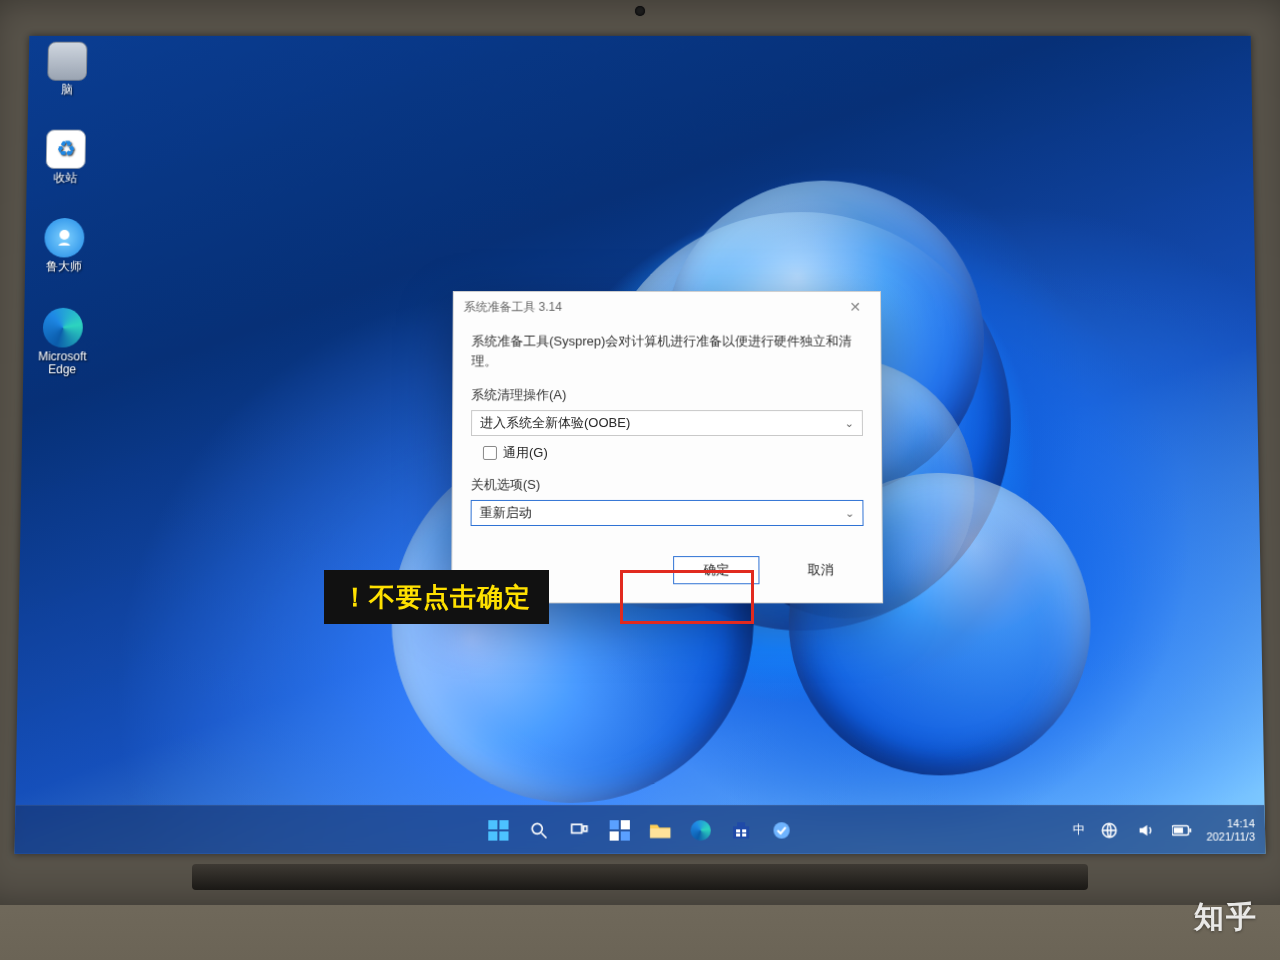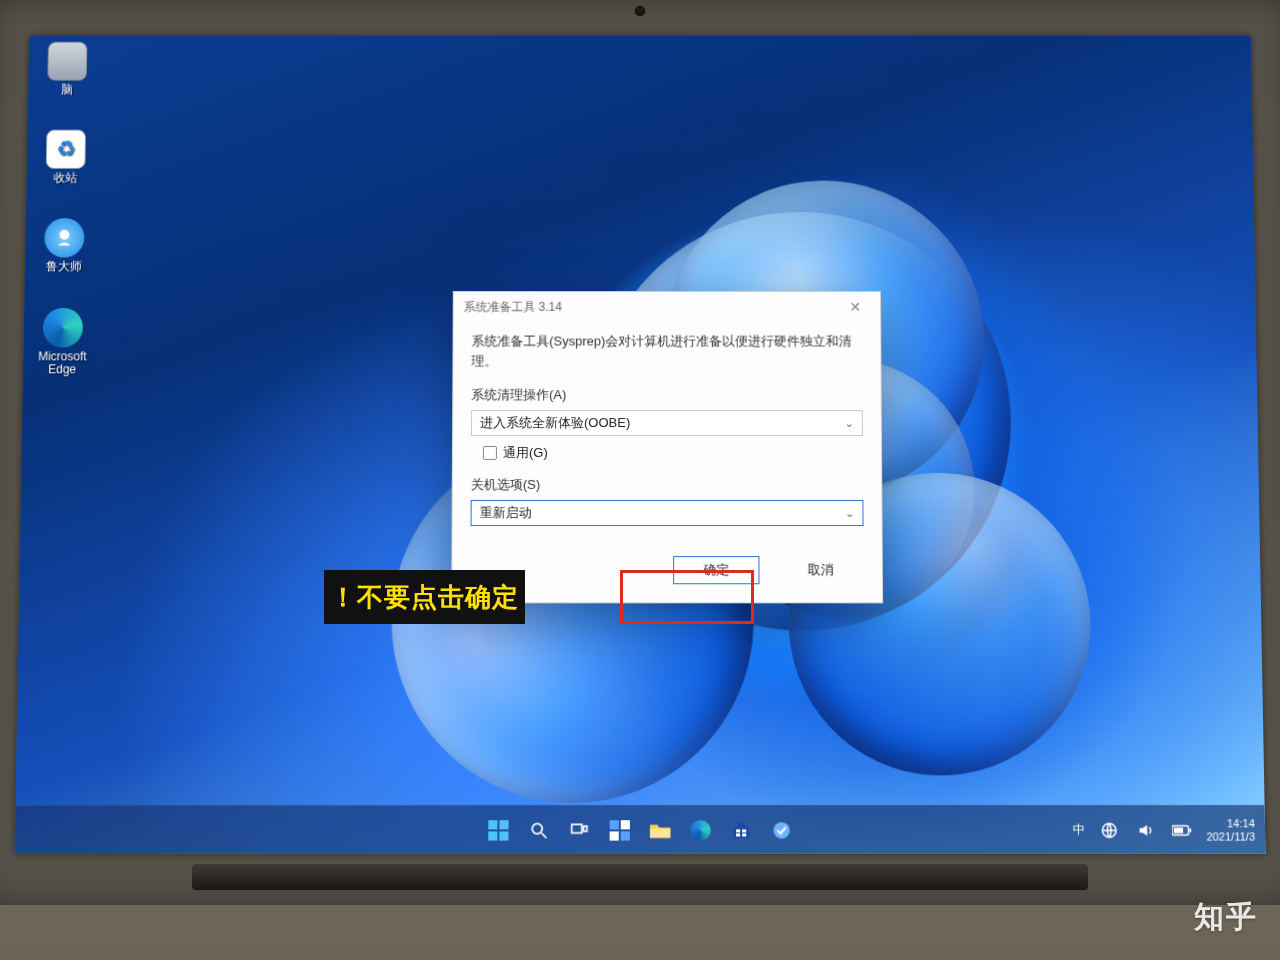--- a/index.html
+++ b/index.html
@@ -104,21 +104,21 @@
 
   
   .red-frame {
     position:absolute; border:3px solid #e12a1f;
     left:620px; top:570px; width:134px; height:54px;
     pointer-events:none;
   }
   .caption {
     position:absolute; left:324px; top:570px; height:54px;
     background:#111; color:#ffe100; font-weight:700;
-    font-size:26px; display:flex; align-items:center; padding:0 6px;
+    font-size:26px; display:flex; align-items:center; padding:0 18px;
     letter-spacing:1px;
   }
 
   
   .wm {
     position:absolute; right:22px; bottom:22px;
     color:rgba(255,255,255,.88); font-size:30px; font-weight:500;
     display:flex; align-items:flex-end; gap:10px;
     text-shadow: 0 1px 3px rgba(0,0,0,.4);
   }

